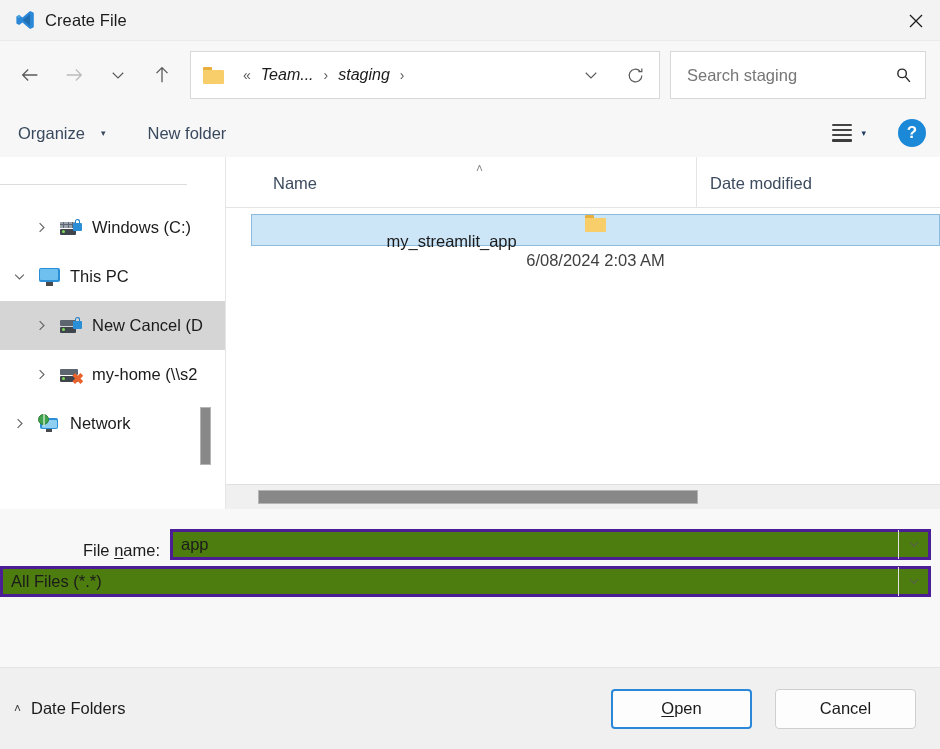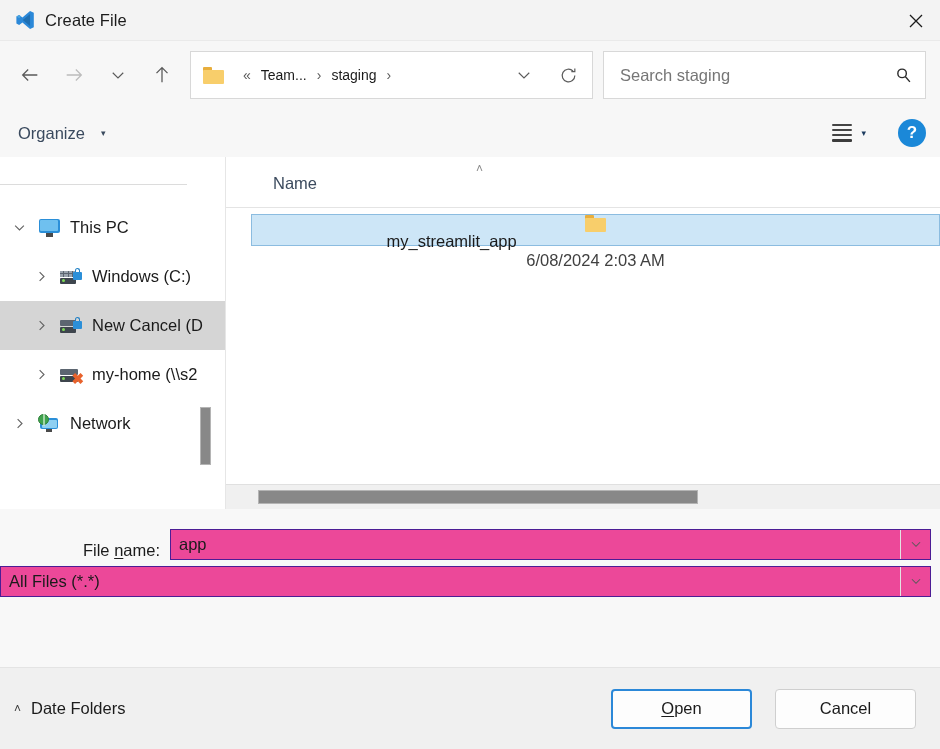--- a/index.html
+++ b/index.html
@@ -67,32 +67,32 @@
   .crumb-folder { width: 22px; height: 17px; position: relative; margin-right: 10px; flex: none; }
   .crumb-folder .tab {
     position: absolute; left: 0; top: 0; width: 9px; height: 4px;
     background: #e8ae3c; border-radius: 1px 1px 0 0;
   }
   .crumb-folder .body {
     position: absolute; left: 0; top: 3px; width: 21px; height: 14px;
     background: #f8ce6b; border-radius: 1px;
   }
   .crumb-item {
-    font-size: 14px; color: #1b1b1b; padding: 4px 2px;
-    white-space: nowrap; cursor: pointer;
+    font-size: 16px; color: #1b1b1b; padding: 4px 2px;
+    white-space: nowrap; cursor: pointer; font-style: italic;
   }
   .crumb-sep { font-size: 14px; color: #5a5a5a; padding: 0 8px; user-select: none; }
   .crumb-chev, .crumb-refresh {
     width: 44px; height: 44px; flex: none;
     display: flex; align-items: center; justify-content: center;
     cursor: pointer; color: #5a5a5a;
   }
   .crumb-spacer { flex: 1 1 auto; }
   .searchbox {
-    width: 323px; height: 48px; flex: none;
+    width: 256px; height: 48px; flex: none;
     margin-left: 10px;
     background: #ffffff;
     border: 1px solid #d8d8d8;
     display: flex; align-items: center;
     padding: 0 10px 0 14px;
   }
   .searchbox input {
     flex: 1 1 auto; border: none; outline: none;
     font-family: "Liberation Sans", sans-serif;
     font-size: 16.5px; color: #1b1b1b; background: transparent;
@@ -283,22 +283,22 @@
     height: 33px; margin-bottom: 4px;
   }
   .form-label {
     width: 170px; flex: none;
     text-align: right; padding-right: 10px;
     font-size: 16.5px; color: #1b1b1b;
   }
   .combo {
     flex: 1 1 auto; margin-right: 9px;
     height: 31px;
-    background: #ec4899;
-    border: 1px solid #4c1d95;
+    background: #4d7c0f;
+    border: 3px solid #4c1d95;
     display: flex; align-items: center;
     min-width: 0;
   }
   .combo input {
     flex: 1 1 auto; border: none; outline: none; background: transparent;
     font-family: "Liberation Sans", sans-serif;
     font-size: 16.5px; color: #1b1b1b;
     padding: 0 8px; min-width: 0;
   }
   .combo-btn {
@@ -414,54 +414,42 @@
         </svg>
       </div>
     </div>
   </div>
 
   <div class="cmdbar">
     <div class="cmd-item">
       <span>Organize</span>
       <span class="cmd-caret">▾</span>
     </div>
+    <div class="cmd-item" style="margin-left:22px">
+      <span>New folder</span>
+    </div>
     <div class="cmd-spacer"></div>
     <div class="viewbtn">
       <span class="lines">
           <i></i>
           <i></i>
           <i></i>
           <i></i>
         </span>
       <span class="cmd-caret" style="color:#1b3a5e">▾</span>
     </div>
     <div class="helpbtn">?</div>
   </div>
 
   <div class="body-area">
 
     <div class="tree-pane">
       <div class="tree-sep"></div>
       <div class="tree-list">
 
-        <div class="tree-row lvl1">
-          <span class="tw">
-            <svg width="15" height="15" viewBox="0 0 24 24" fill="none" stroke="currentColor" stroke-width="1.8">
-                <path d="M5 9 L12 16 L19 9"></path>
-              </svg>
-          </span>
-          <span class="tree-ico">
-            <span class="ic-monitor">
-                <span class="scr"></span>
-                <span class="std"></span>
-              </span>
-          </span>
-          <span class="tree-label">This PC</span>
-        </div>
-
         <div class="tree-row lvl2">
           <span class="tw">
             <svg width="15" height="15" viewBox="0 0 24 24" fill="none" stroke="currentColor" stroke-width="1.8">
                 <path d="M9 5 L16 12 L9 19"></path>
               </svg>
           </span>
           <span class="tree-ico">
             <span class="ic-drive win">
               <span class="d1"></span>
               <span class="grid">
@@ -476,20 +464,35 @@
                 </span>
               <span class="d2"></span>
                 <span class="dot"></span>
               <span class="lock">
                   <span class="sh"></span>
                   <span class="bd"></span>
                 </span>
             </span>
           </span>
           <span class="tree-label">Windows (C:)</span>
+        </div>
+
+        <div class="tree-row lvl1">
+          <span class="tw">
+            <svg width="15" height="15" viewBox="0 0 24 24" fill="none" stroke="currentColor" stroke-width="1.8">
+                <path d="M5 9 L12 16 L19 9"></path>
+              </svg>
+          </span>
+          <span class="tree-ico">
+            <span class="ic-monitor">
+                <span class="scr"></span>
+                <span class="std"></span>
+              </span>
+          </span>
+          <span class="tree-label">This PC</span>
         </div>
 
         <div class="tree-row lvl2 selected">
           <span class="tw">
             <svg width="15" height="15" viewBox="0 0 24 24" fill="none" stroke="currentColor" stroke-width="1.8">
                 <path d="M9 5 L16 12 L9 19"></path>
               </svg>
           </span>
           <span class="tree-ico">
             <span class="ic-drive">
@@ -543,20 +546,23 @@
         <div class="tree-thumb"></div>
       </div>
     </div>
 
     <div class="list-pane">
       <div class="col-header">
         <div class="col col-name">
           <span class="sort-caret">˄</span>
           <span>Name</span>
         </div>
+        <div class="col col-date">
+          <span>Date modified</span>
+        </div>
       </div>
 
       <div class="rows">
         <div class="row selected">
           <span class="row-ico">
             <span class="folder-ico">
                 <span class="tab"></span>
                 <span class="body"></span>
               </span>
           </span>

